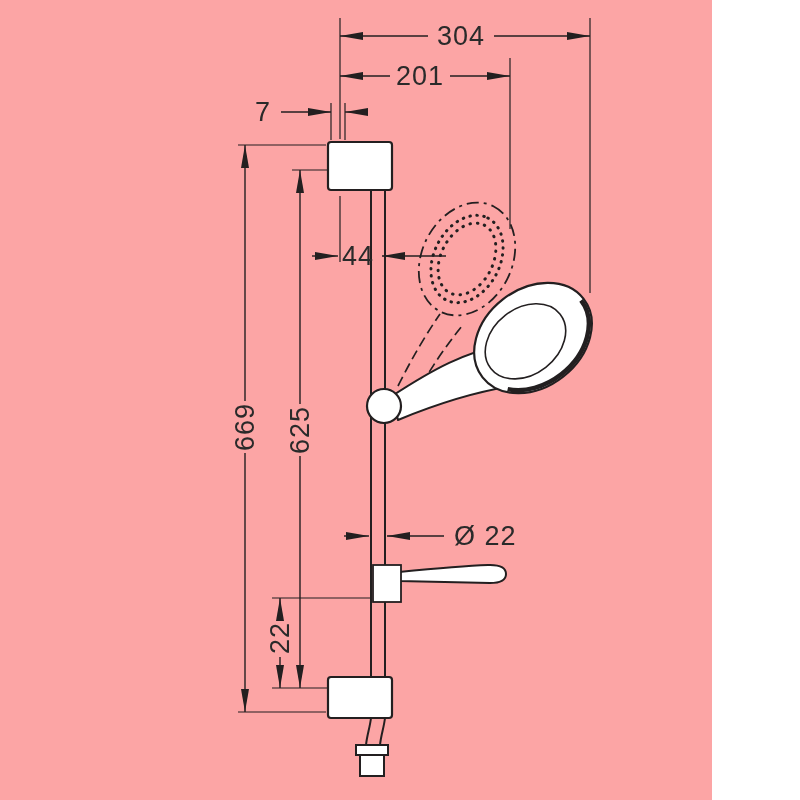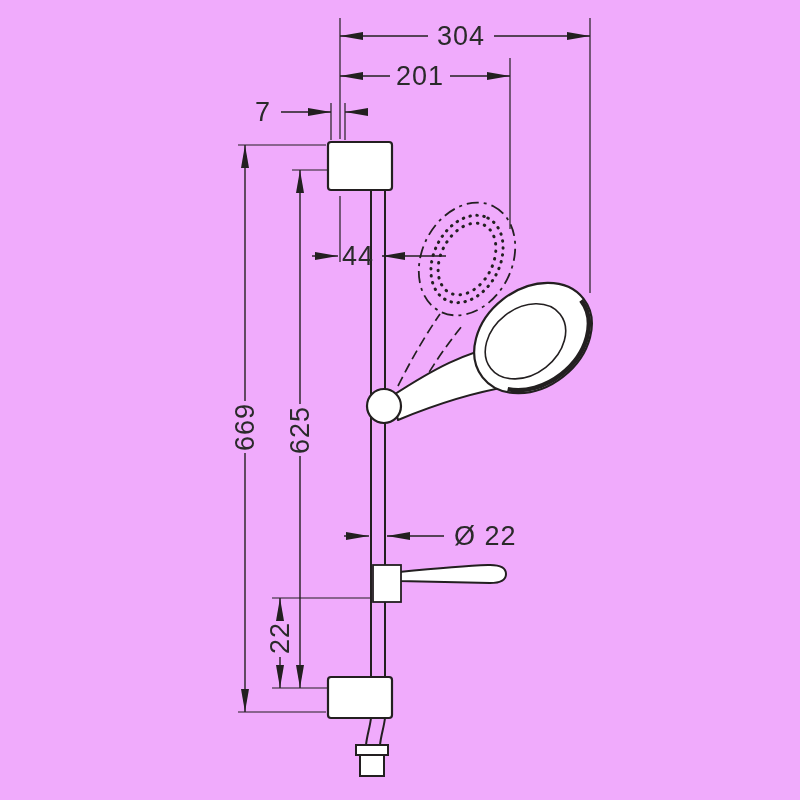--- a/index.html
+++ b/index.html
@@ -5,23 +5,23 @@
   html,body{
     margin:0;
     padding:0;
     background:#ffffff;
     width:800px;
     height:800px;
     font-family:"Liberation Sans", sans-serif;
   }
   .canvas{
     position:relative;
-    width:800px;
+    width:712px;
     height:800px;
-    background:#f0abfc;
+    background:#fca5a5;
     overflow:hidden;
   }
   svg{display:block}
   svg text{
     font-family:"Liberation Sans", sans-serif;
     font-size:27px;
     fill:#2a2a2a;
     letter-spacing:1px;
   }
   .part{stroke:#231f20;stroke-width:2;fill:#ffffff;stroke-linejoin:round;stroke-linecap:round;}

